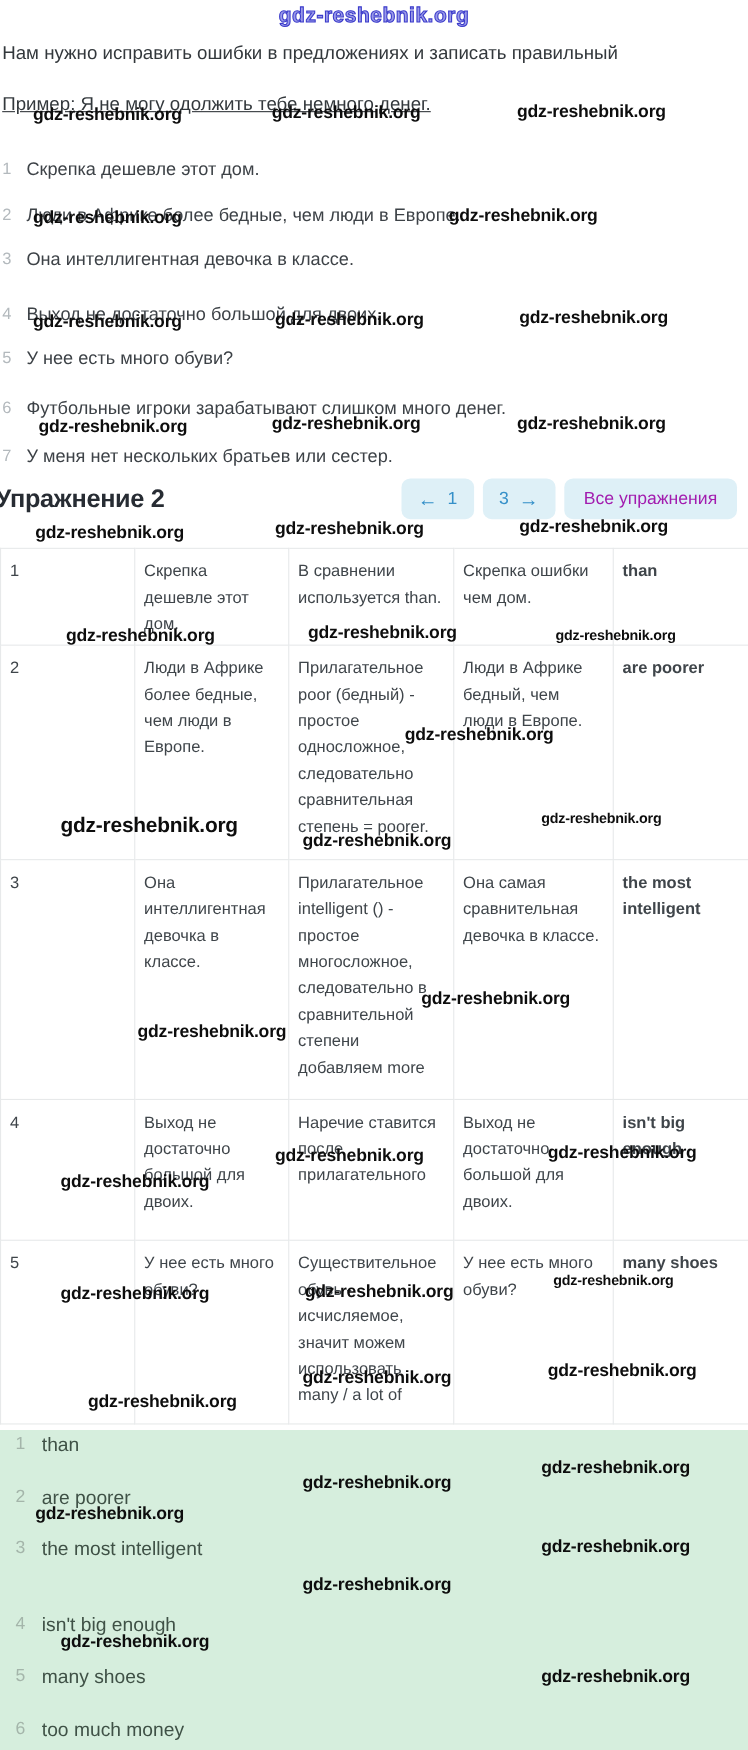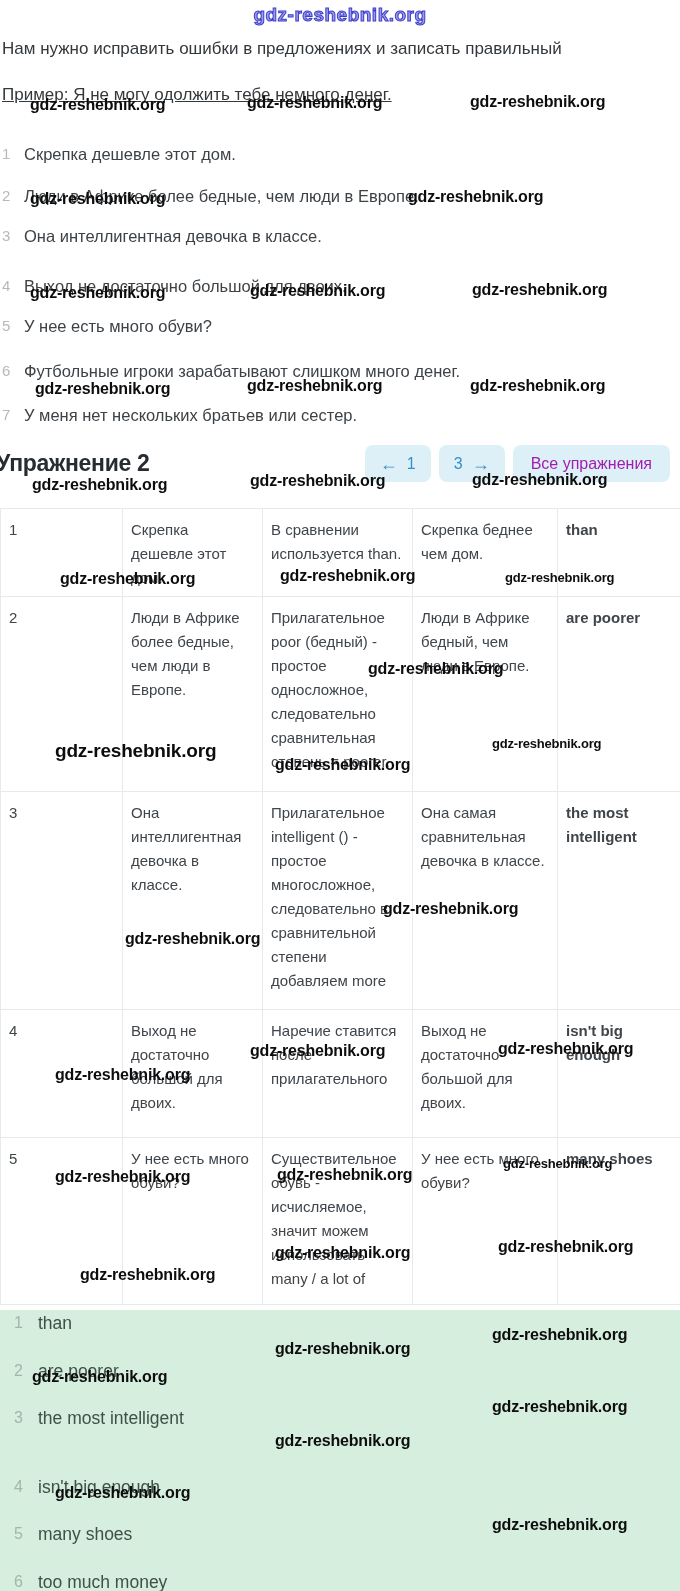--- a/index.html
+++ b/index.html
@@ -22,21 +22,21 @@
   .task-list { list-style: none; margin: 36px 0 0; padding: 0 0 0 2px; }
   .task-list li { display: flex; line-height: 24px; font-size: 16.5px; color: #3d4247; }
   .task-list .num { flex: 0 0 22px; width: 22px; color: #b3b9bd; font-size: 15px; }
   .task-list li:nth-child(1) { margin-bottom: 18px; }
   .task-list li:nth-child(2) { margin-bottom: 16px; }
   .task-list li:nth-child(3) { margin-bottom: 26px; }
   .task-list li:nth-child(4) { margin-bottom: 16px; }
   .task-list li:nth-child(5) { margin-bottom: 21px; }
   .task-list li:nth-child(6) { margin-bottom: 20px; }
 
-  .ex-header { display: flex; align-items: center; margin-top: 18px; height: 37px; }
+  .ex-header { display: flex; align-items: center; margin-top: 8px; height: 37px; }
   .ex-title { font-size: 23px; font-weight: bold; color: #272c33; letter-spacing: -0.3px; margin-left: -4px; }
   .nav { margin-left: auto; margin-right: 10px; display: flex; gap: 8px; }
   .navbtn {
     height: 37px; border: none; border-radius: 8px; background: #def0f7;
     color: #3590c9; font-size: 16px; font-family: inherit;
     display: flex; align-items: center; gap: 9px; padding: 0 15px; cursor: pointer;
   }
   .navbtn .arr { font-size: 18px; line-height: 1; }
   .navbtn-all { padding: 0 18px; color: #a21caf; }
 
@@ -140,21 +140,21 @@
         <col style="width:140px">
         <col style="width:150px">
         <col style="width:145px">
         <col style="width:123px">
     </colgroup>
     <tbody>
       <tr>
         <td class="c-num">1</td>
         <td class="c-orig">Скрепка дешевле этот дом.</td>
         <td class="c-expl">В сравнении используется than.</td>
-        <td class="c-corr">Скрепка беднее чем дом.</td>
+        <td class="c-corr">Скрепка ошибки чем дом.</td>
         <td class="c-ans">than</td>
       </tr>
       <tr>
         <td class="c-num">2</td>
         <td class="c-orig">Люди в Африке более бедные, чем люди в Европе.</td>
         <td class="c-expl">Прилагательное poor (бедный) - простое односложное, следовательно сравнительная степень = poorer.</td>
         <td class="c-corr">Люди в Африке бедный, чем люди в Европе.</td>
         <td class="c-ans">are poorer</td>
       </tr>
       <tr>

